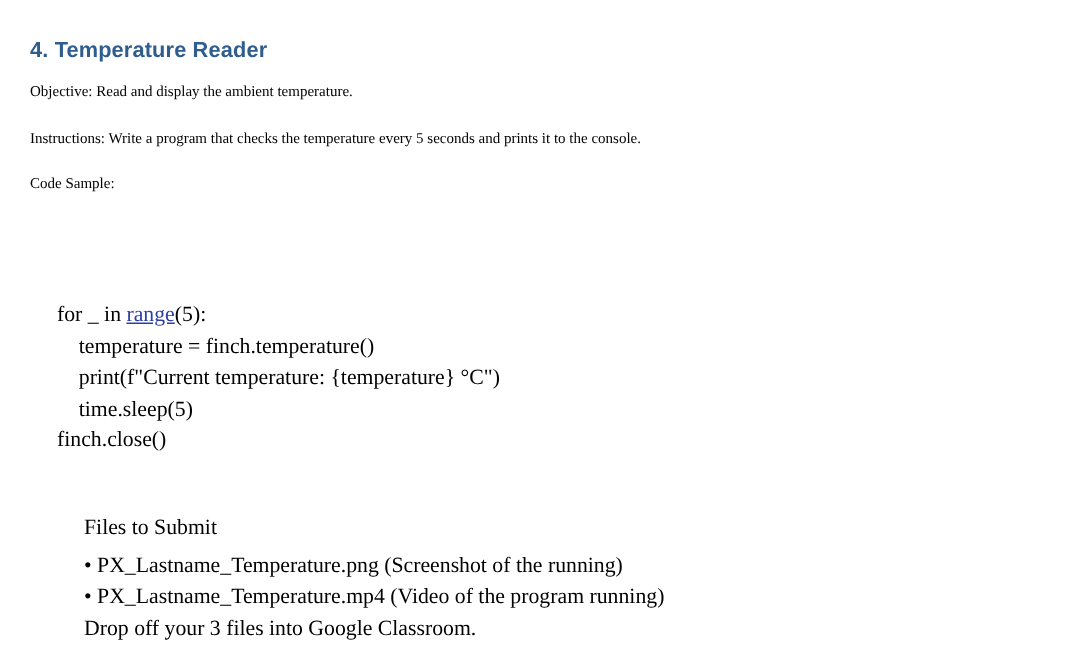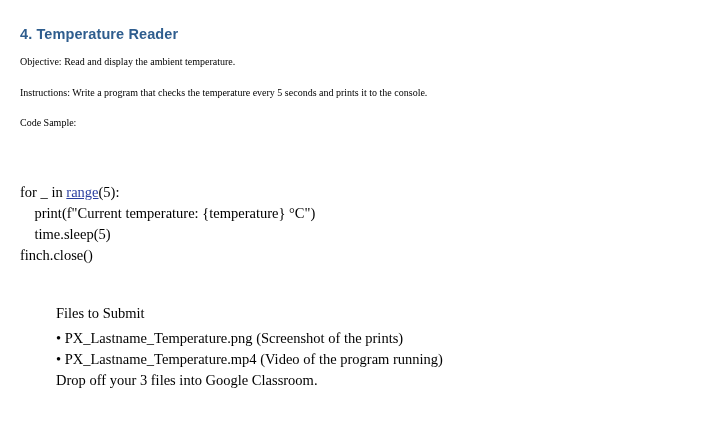--- a/index.html
+++ b/index.html
@@ -30,21 +30,21 @@
     margin: 0 0 13px 0;
     line-height: 1.2;
   }
   .para {
     font-size: 10px;
     line-height: 1.25;
     margin: 0 0 18px 0;
     color: #000;
   }
   .code-block {
-    margin: 0;
+    margin: 18px;
     padding: 0;
   }
   .code-line {
     font-size: 14.5px;
     line-height: 1.44;
     white-space: pre;
     color: #000;
   }
   .code-spacer {
     height: 34px;
@@ -76,25 +76,26 @@
   <p class="para">Objective: Read and display the ambient temperature.</p>
 
   <p class="para">Instructions: Write a program that checks the temperature every 5 seconds and prints it to the console.</p>
 
   <p class="para">Code Sample:</p>
 
   <div class="code-spacer"></div>
 
   <div class="code-block">
     <div class="code-line"><span>for _ in </span><span class="code-link">range</span><span>(5):</span></div>
+    <div class="code-line">    temperature = finch.temperature()</div>
     <div class="code-line">    print(f"Current temperature: {temperature} °C")</div>
     <div class="code-line">    time.sleep(5)</div>
     <div class="code-line">finch.close()</div>
   </div>
 
   <div class="files-block">
     <div class="files-line files-head">Files to Submit</div>
-    <div class="files-line">• PX_Lastname_Temperature.png (Screenshot of the prints)</div>
+    <div class="files-line">• PX_Lastname_Temperature.png (Screenshot of the running)</div>
     <div class="files-line">• PX_Lastname_Temperature.mp4 (Video of the program running)</div>
     <div class="files-line">Drop off your 3 files into Google Classroom.</div>
   </div>
 
 </div>
 
 </body></html>

